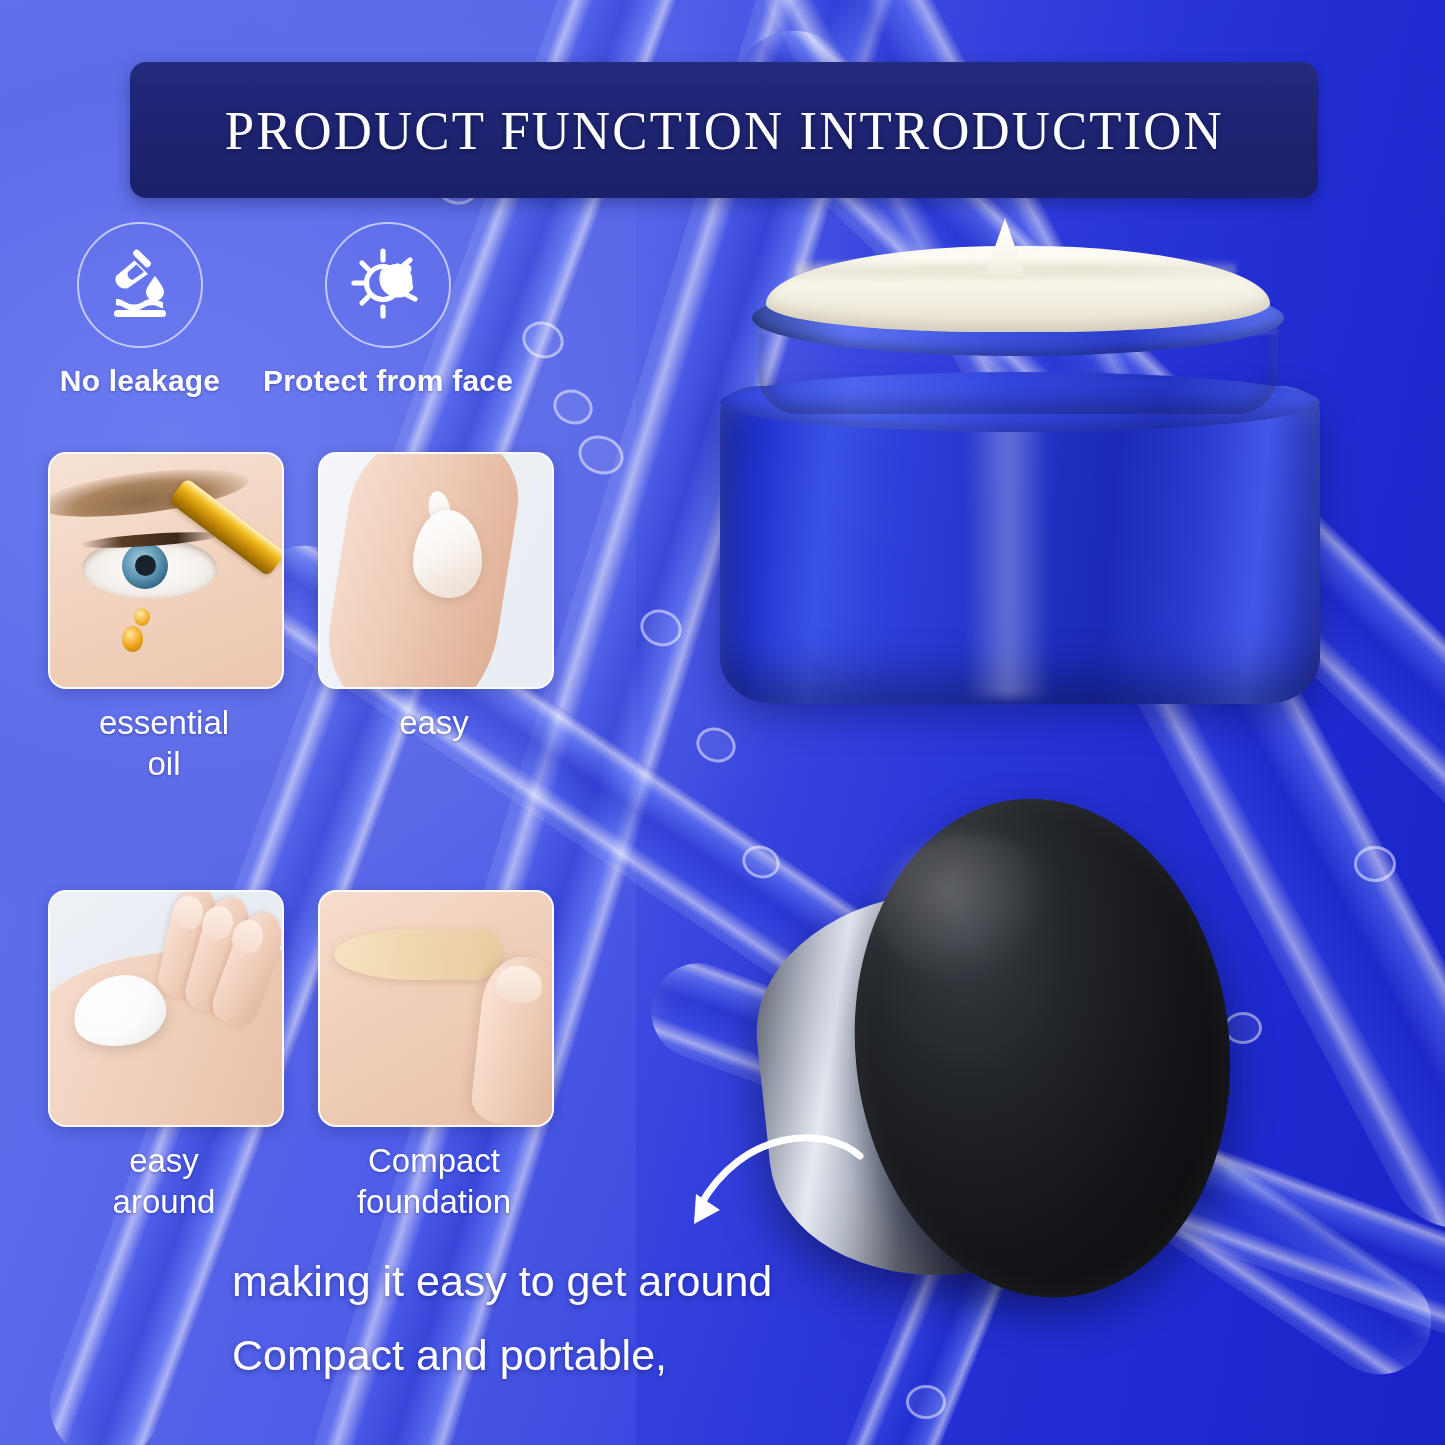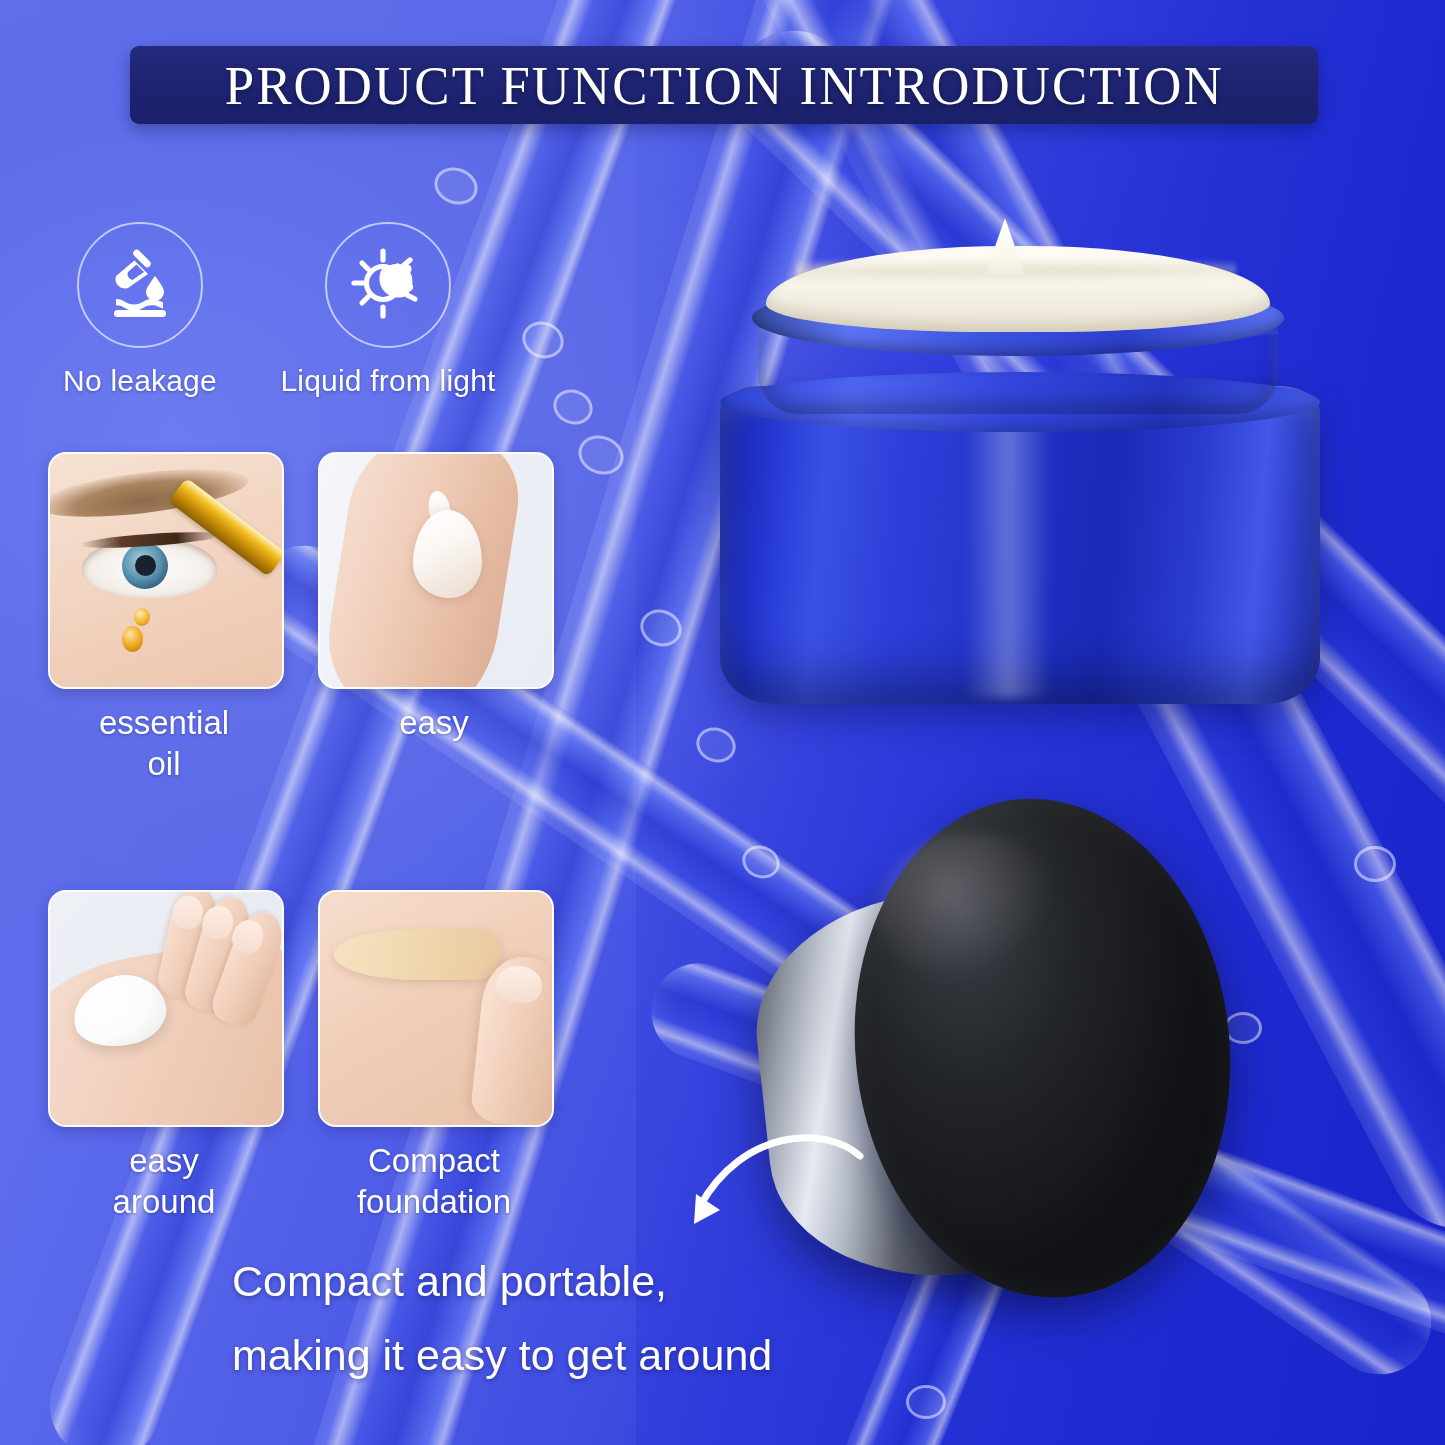--- a/index.html
+++ b/index.html
@@ -55,24 +55,24 @@
   .bubble {
     position: absolute;
     border-radius: 50%;
     border: 3px solid rgba(255,255,255,.48);
     background: rgba(255,255,255,.08);
   }
 
   
   .banner {
     position: absolute;
-    left: 130px; top: 46px;
-    width: 1188px; height: 78px;
+    left: 130px; top: 62px;
+    width: 1188px; height: 136px;
     background: linear-gradient(180deg, #242a7d 0%, #1d2370 55%, #1a2069 100%);
-    border-radius: 9px;
+    border-radius: 16px;
     box-shadow: 0 6px 16px rgba(10,14,60,.35);
     display: flex; align-items: center; justify-content: center;
   }
   .banner-title {
     color: #ffffff;
     font-family: "Liberation Serif", "DejaVu Serif", serif;
     font-size: 55px;
     letter-spacing: 2.2px;
     white-space: nowrap;
     text-shadow: 0 2px 5px rgba(0,0,0,.35);
@@ -84,21 +84,21 @@
   .feature { width: 192px; display: flex; flex-direction: column; align-items: center; }
   .feature-circle {
     width: 122px; height: 122px; border-radius: 50%;
     border: 2px solid rgba(255,255,255,.62);
     display: flex; align-items: center; justify-content: center;
   }
   .feature-label {
     margin-top: 16px;
     color: #fff;
     font-size: 30px;
-    font-weight: 400;
+    font-weight: 700;
     letter-spacing: .2px;
     white-space: nowrap;
     text-shadow: 0 1px 3px rgba(20,25,90,.4);
   }
 
   
   .grid { position: absolute; left: 48px; top: 452px; width: 500px; }
   .grid-row { display: flex; gap: 38px; }
   .grid-row.second { margin-top: 105px; }
   .cell { width: 232px; }
@@ -347,21 +347,21 @@
             <line x1="12" y1="56" x2="18" y2="50"></line>
             <line x1="54" y1="18" x2="60" y2="13"></line>
           </g>
           <circle cx="33" cy="36" r="16.5" fill="none" stroke="#ffffff" stroke-width="5.2"></circle>
           <path d="M47 16 a19 19 0 0 1 9 33 a19 19 0 0 1 -24 -27 a16 16 0 0 0 15 -6 z" fill="#ffffff"></path>
           <circle cx="46" cy="33" r="16" fill="#ffffff"></circle>
           <circle cx="57" cy="22" r="4.6" fill="#ffffff"></circle>
           <circle cx="59" cy="40" r="4.2" fill="#ffffff"></circle>
         </svg>
       </div>
-      <div class="feature-label">Liquid from light</div>
+      <div class="feature-label">Protect from face</div>
     </div>
 
   </div>
 
   <div class="grid">
 
     <div class="grid-row">
 
       <div class="cell">
         <div class="thumb">
@@ -453,17 +453,17 @@
     <div class="lid-top"></div>
     <div class="lid-gloss"></div>
   </div>
 
   <svg class="arrow" viewBox="0 0 210 130">
     <path d="M196 28 C160 -4 78 2 36 78" fill="none" stroke="#ffffff" stroke-width="7" stroke-linecap="round"></path>
     <path d="M30 96 L32 66 L56 82 Z" fill="#ffffff"></path>
   </svg>
 
   <div class="caption">
+    <span class="line">making it easy to get around</span>
     <span class="line">Compact and portable,</span>
-    <span class="line">making it easy to get around</span>
   </div>
 
 </div>
 
 </body></html>

